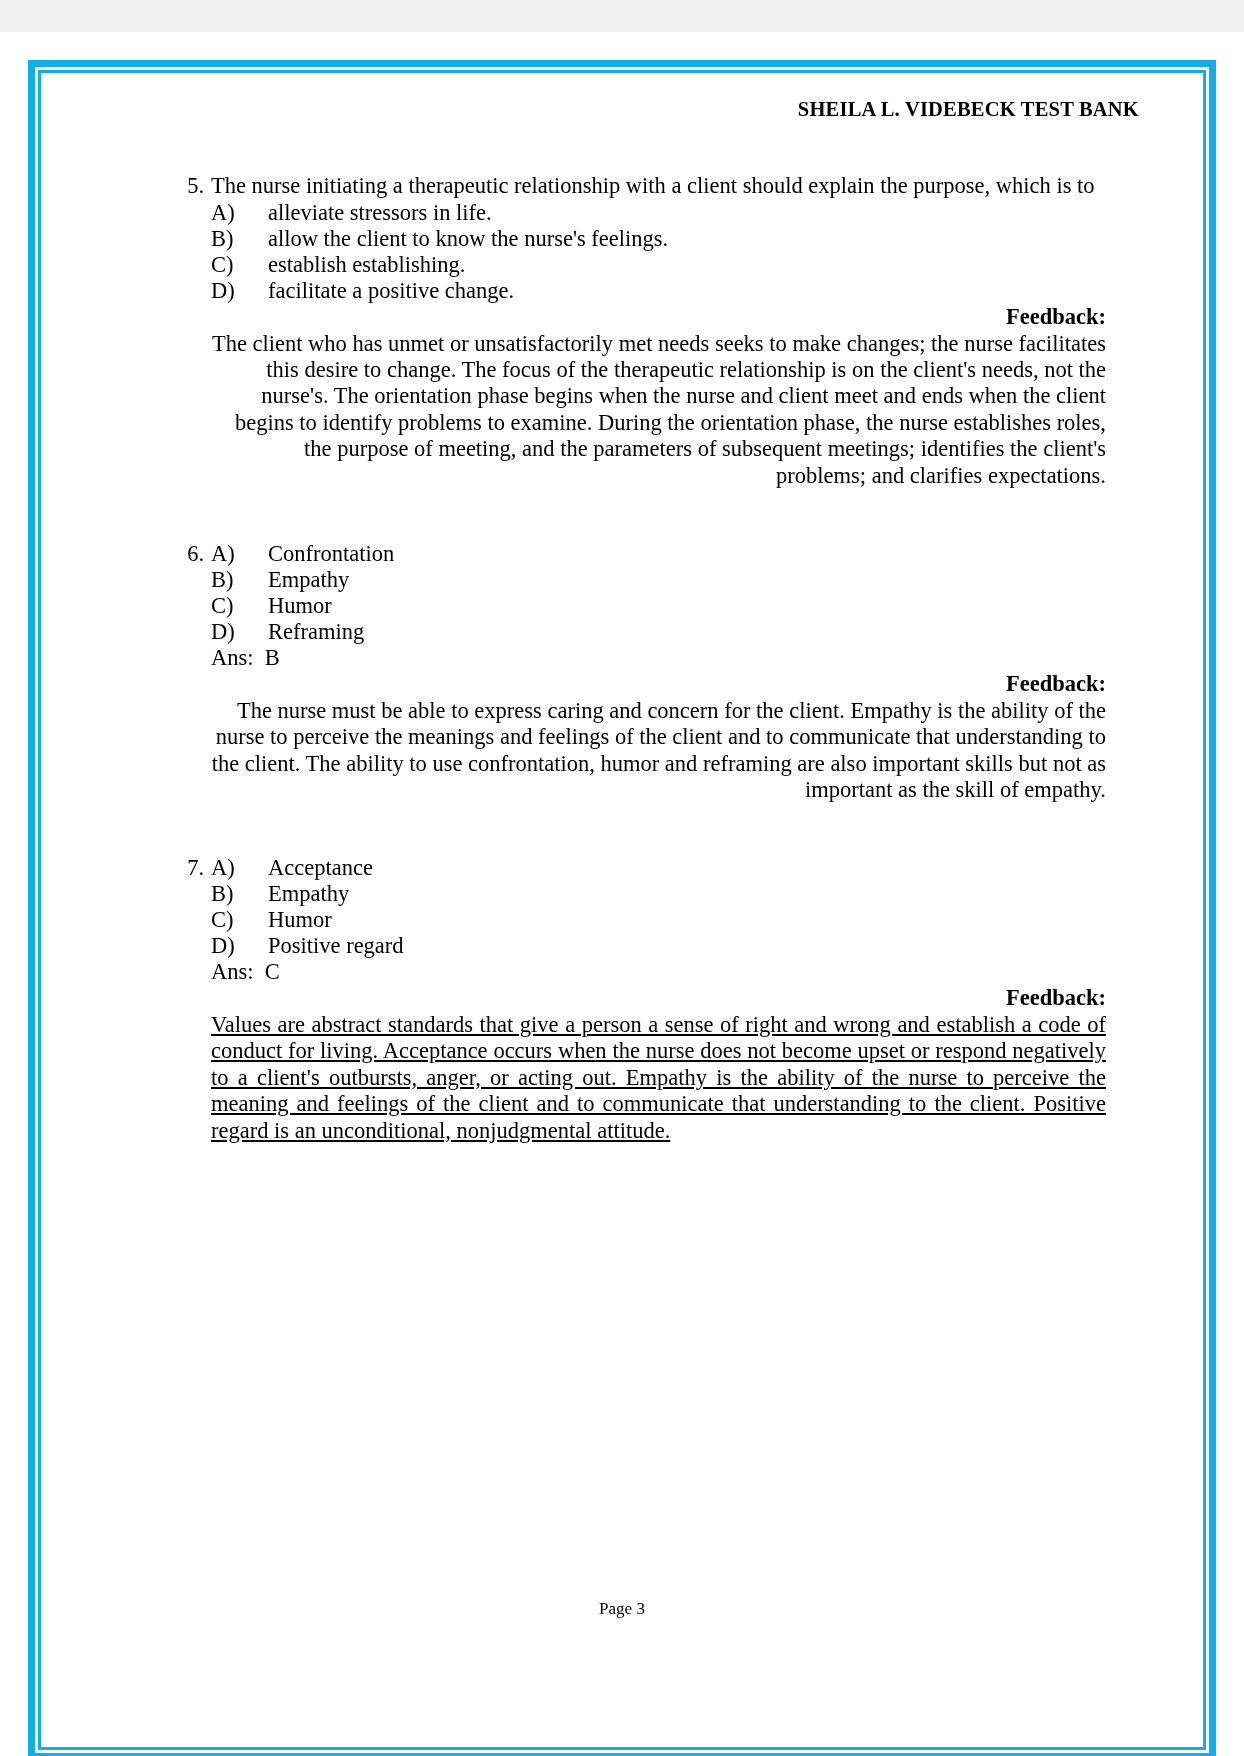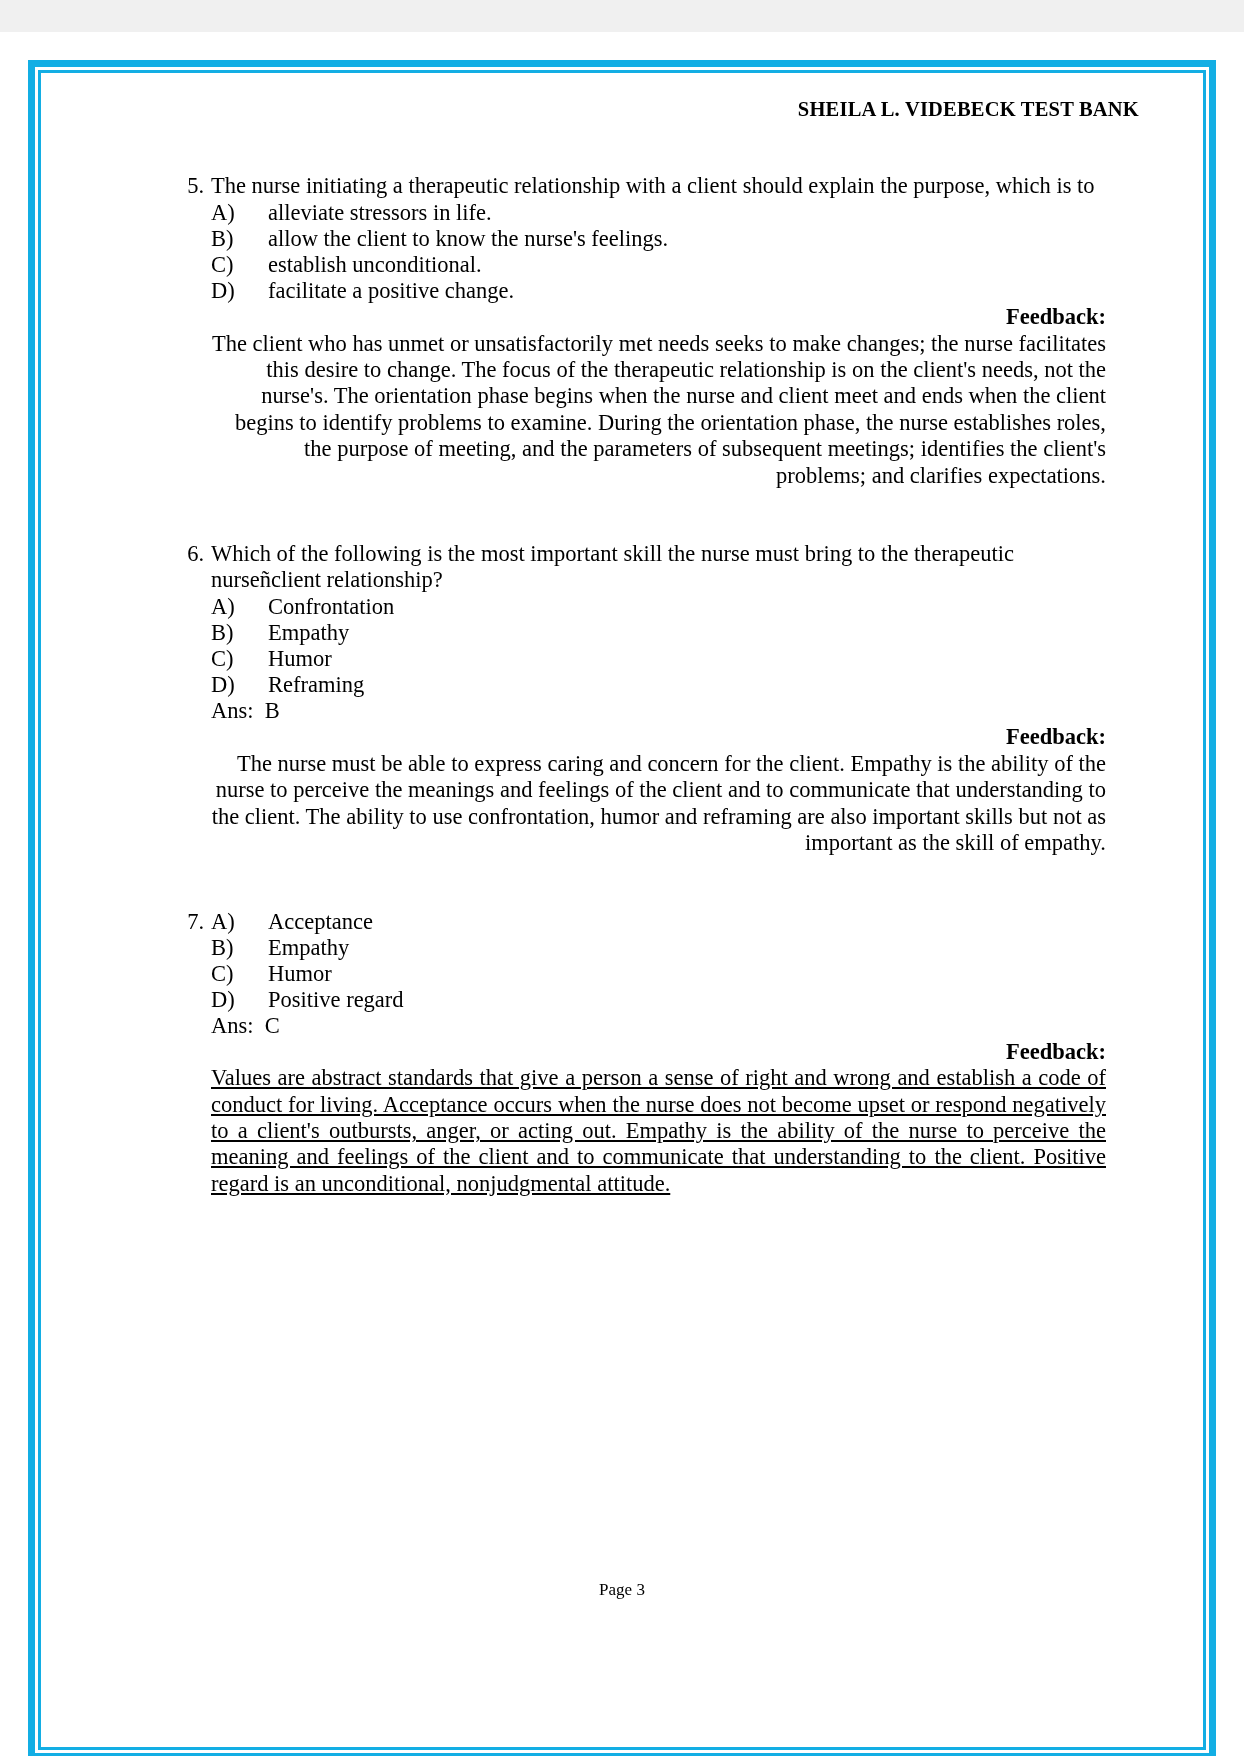--- a/index.html
+++ b/index.html
@@ -112,21 +112,21 @@
     text-align: right;
   }
   .feedback-text.justified {
     text-align: justify;
     text-decoration: underline;
   }
   .footer {
     position: absolute;
     left: 0;
     right: 0;
-    bottom: 136px;
+    bottom: 117px;
     text-align: center;
     font-size: 17px;
     font-family: "Liberation Serif", "DejaVu Serif", serif;
   }
 </style>
 </head>
 <body>
 
 <div class="page">
 
@@ -148,35 +148,34 @@
           <div class="option-row">
             <span class="opt-letter">A)</span>
             <span class="opt-text">alleviate stressors in life.</span>
           </div>
           <div class="option-row">
             <span class="opt-letter">B)</span>
             <span class="opt-text">allow the client to know the nurse's feelings.</span>
           </div>
           <div class="option-row">
             <span class="opt-letter">C)</span>
-            <span class="opt-text">establish unconditional.</span>
+            <span class="opt-text">establish establishing.</span>
           </div>
           <div class="option-row">
             <span class="opt-letter">D)</span>
             <span class="opt-text">facilitate a positive change.</span>
           </div>
         </div>
         <div class="feedback-label">Feedback:</div>
         <div class="feedback-text">The client who has unmet or unsatisfactorily met needs seeks to make changes; the nurse facilitates this desire to change. The focus of the therapeutic relationship is on the client's needs, not the nurse's. The orientation phase begins when the nurse and client meet and ends when the client begins to identify problems to examine. During the orientation phase, the nurse establishes roles, the purpose of meeting, and the parameters of subsequent meetings; identifies the client's problems; and clarifies expectations.</div>
       </div>
 
       <div class="question-block">
         <div class="q-stem">
           <span class="q-num">6.</span>
-          <span>Which of the following is the most important skill the nurse must bring to the therapeutic nurseñclient relationship?</span>
         </div>
         <div class="options">
           <div class="option-row">
             <span class="opt-letter">A)</span>
             <span class="opt-text">Confrontation</span>
           </div>
           <div class="option-row">
             <span class="opt-letter">B)</span>
             <span class="opt-text">Empathy</span>
           </div>

